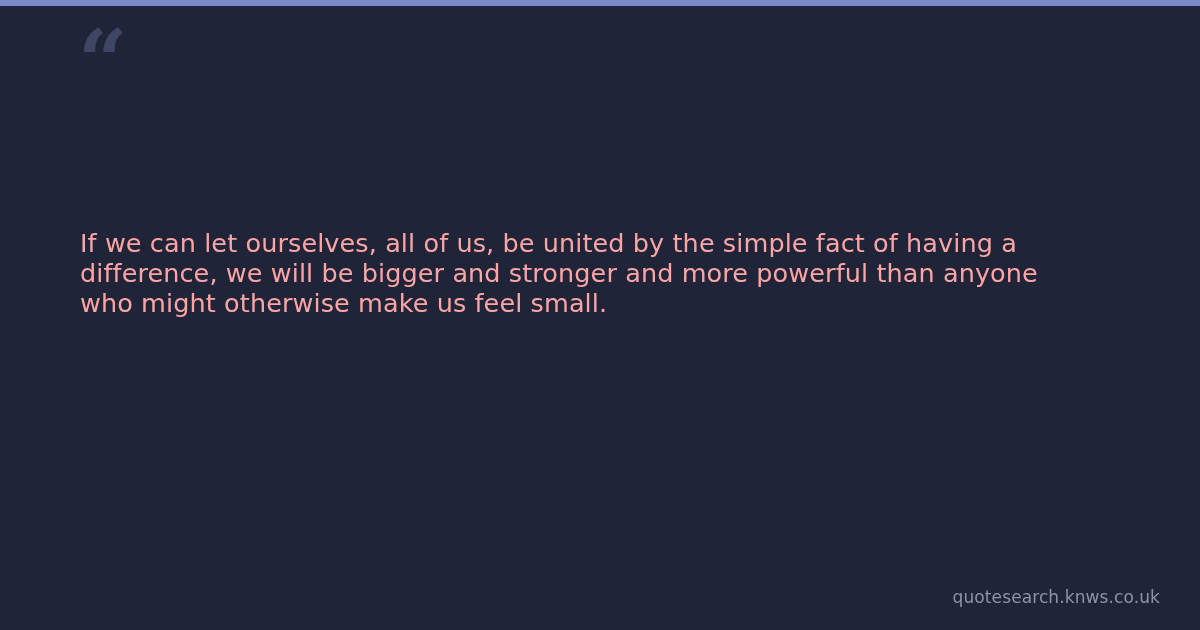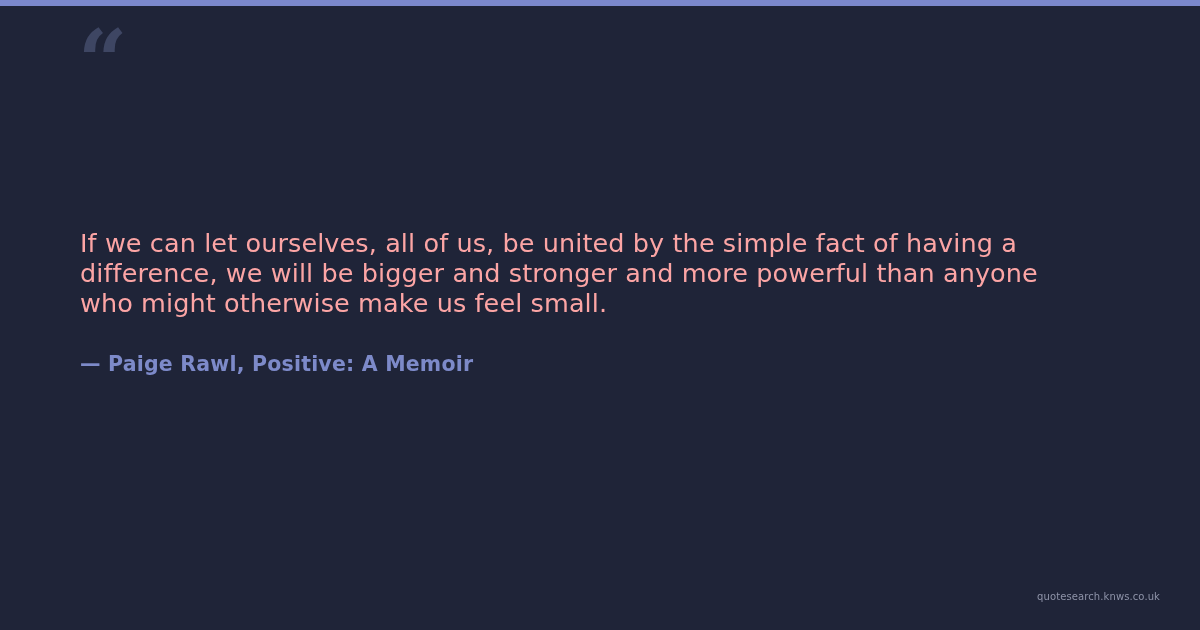--- a/index.html
+++ b/index.html
@@ -71,37 +71,36 @@
     font-weight: 700;
     color: #7d8ac9;
     letter-spacing: 0.2px;
   }
 
   .footer {
     position: absolute;
     right: 40px;
     bottom: 24px;
     font-family: "DejaVu Sans", sans-serif;
-    font-size: 10px;
+    font-size: 17px;
     line-height: 18px;
     color: #8e93a8;
     letter-spacing: 0.1px;
     text-align: right;
   }
 </style>
 </head>
 <body>
 
 <div class="card">
 
   <div class="accent-bar"></div>
 
   <div class="quote-mark">“</div>
 
   <div class="content">
     <p class="quote-text">If we can let ourselves, all of us, be united by the simple fact of having a difference, we will be bigger and stronger and more powerful than anyone who might otherwise make us feel small.</p>
 
-    <div class="attribution">— Paige Rawl, Positive: A Memoir</div>
   </div>
 
   <div class="footer">quotesearch.knws.co.uk</div>
 
 </div>
 
 </body></html>

